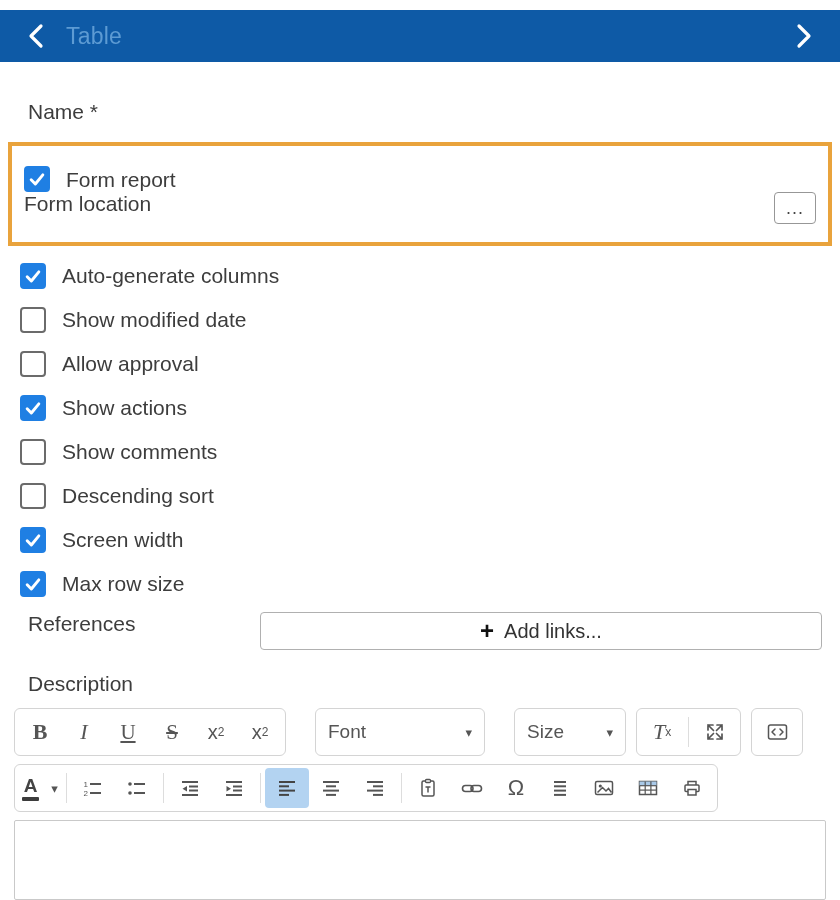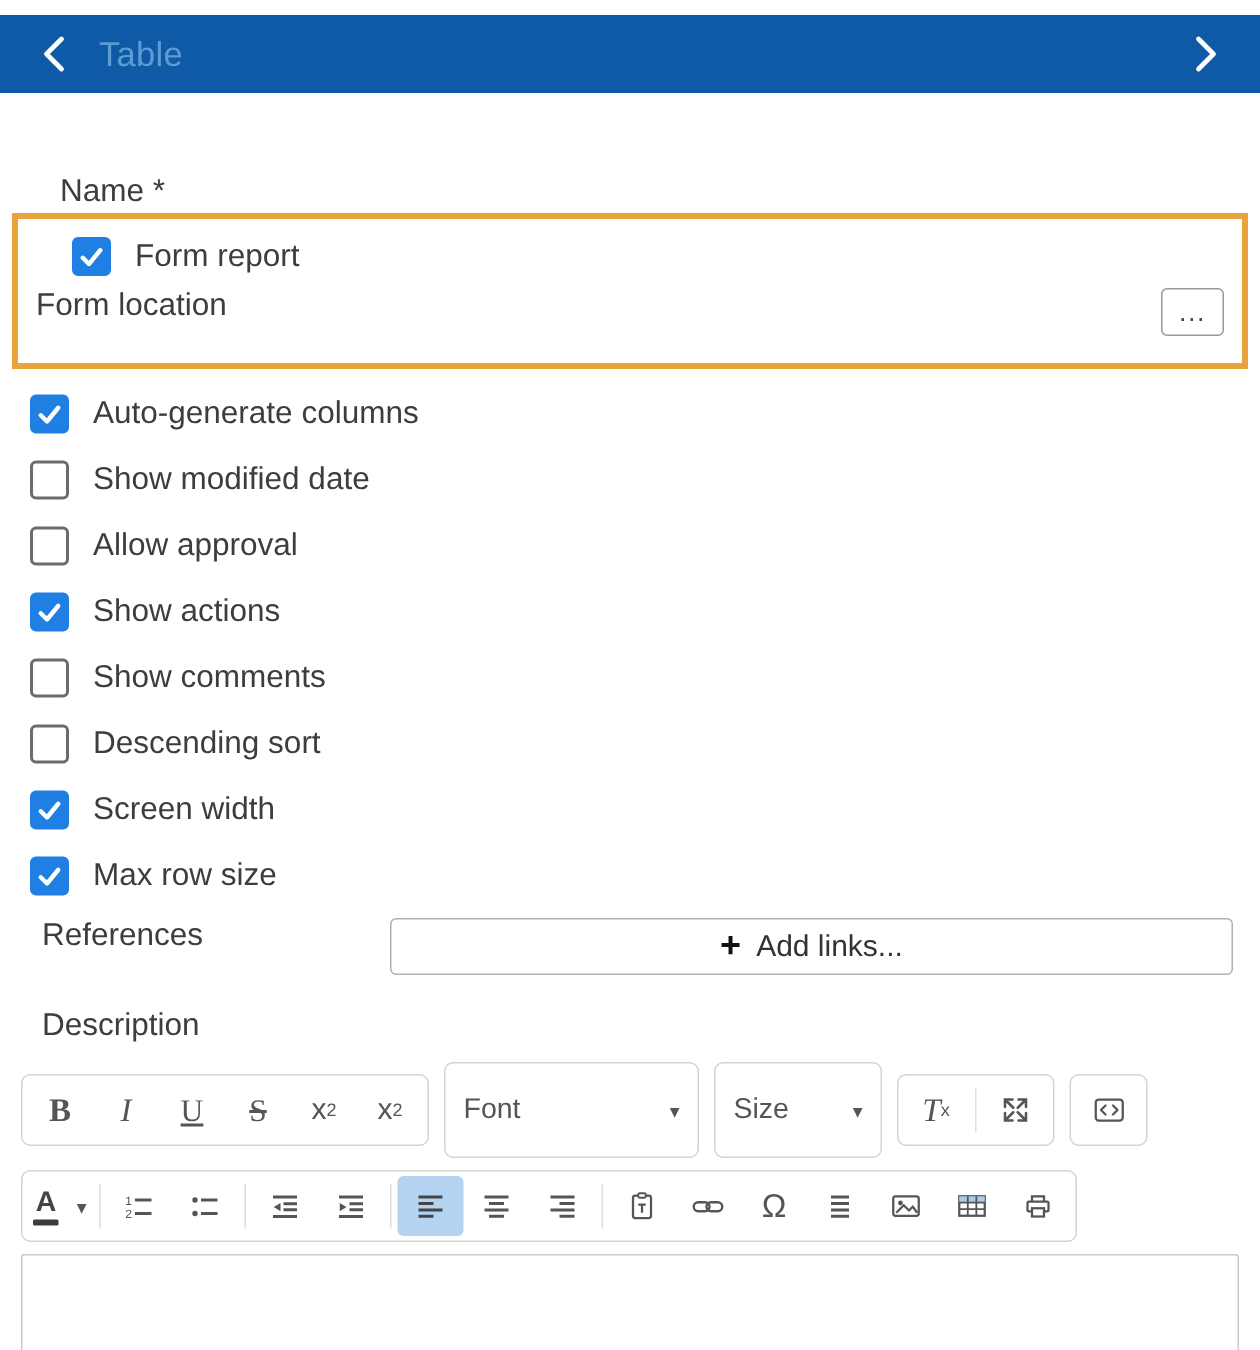--- a/index.html
+++ b/index.html
@@ -22,33 +22,33 @@
     margin-top:10px;height:52px;background:var(--header-bg);
     display:flex;align-items:center;padding:0 26px;
   }
   .header .chev{display:flex;align-items:center;cursor:pointer;}
   .header-title{
     color:var(--header-title);font-size:23px;margin-left:20px;font-weight:400;
     letter-spacing:.2px;
   }
   .header .spacer{flex:1;}
   
-  .name-row{display:flex;align-items:flex-end;margin:38px 18px 0 40px;height:40px;}
+  .name-row{display:flex;align-items:flex-start;margin:38px 18px 0 28px;height:40px;}
   .field-label{width:232px;font-size:21px;color:var(--label);}
   .name-input{
     flex:1;height:40px;border:1px solid #c8c8c8;border-radius:3px;
     font-family:"Liberation Sans",sans-serif;font-size:20px;color:#8f8f8f;
     padding:0 10px;outline:none;background:#fff;
   }
   
   .highlight-box{
     margin:2px 8px 0 8px;border:4px solid var(--orange);
     padding:4px 12px 6px 12px;background:#fff;
   }
-  .hl-row1{display:flex;align-items:center;height:42px;margin-left:24px;}
+  .hl-row1{display:flex;align-items:flex-end;height:42px;}
   .hl-row2{display:flex;height:44px;}
   .hl-row2 .loc-label{font-size:21px;color:var(--label);flex:1;}
   .browse-btn{
     width:42px;height:32px;border:1px solid #979797;border-radius:4px;background:#fff;
     font-size:18px;color:#444;display:flex;align-items:center;justify-content:center;
     letter-spacing:1px;cursor:pointer;
   }
   
   .check-list{margin-top:8px;}
   .check-row{display:flex;align-items:center;height:44px;padding-left:20px;cursor:pointer;}
@@ -83,22 +83,22 @@
   .tb-btn.active{background:#b3d3f1;}
   .tb-sep{width:1px;height:30px;background:#ddd;margin:0 4px;flex:0 0 aupx;}
   .glyph-serif{font-family:"Liberation Serif",serif;}
   .g-bold{font-weight:700;font-size:22px;}
   .g-italic{font-style:italic;font-size:22px;}
   .g-under{text-decoration:underline;font-size:21px;}
   .g-strike{text-decoration:line-through;font-size:21px;}
   .g-sub sub,.g-sup sup{font-size:12px;}
   .combo{
     display:flex;align-items:center;justify-content:space-between;
-    border:1px solid var(--group-border);border-radius:6px;height:64px;
-    padding:0 12px;background:#fff;cursor:pointer;
+    border:1px solid var(--group-border);border-radius:6px;height:48px;
+    padding:0 12px;background:#fff;cursor:pointer;margin-left:19px;
   }
   .combo .combo-label{font-size:19px;color:#555;}
   .caret{font-size:13px;color:#555;margin-left:12px;}
   .combo-font{width:170px;}
   .combo-size{width:112px;align-items:center;}
   .tx .t{font-family:"Liberation Serif",serif;font-style:italic;font-size:22px;}
   .tx sub{font-size:12px;}
   .color-btn{display:flex;align-items:center;}
   .color-a{display:flex;flex-direction:column;align-items:center;line-height:1;}
   .color-a .a{font-size:19px;font-weight:700;color:#444;}

